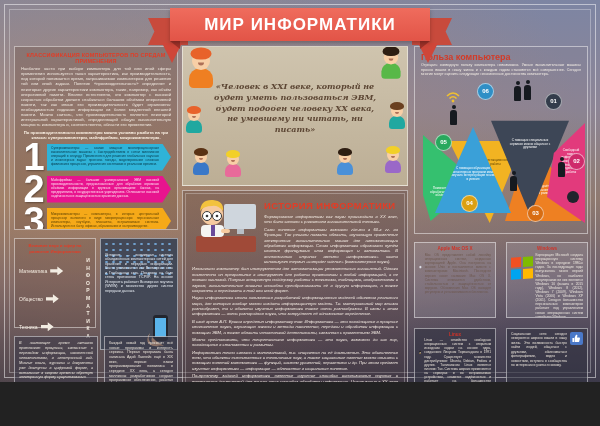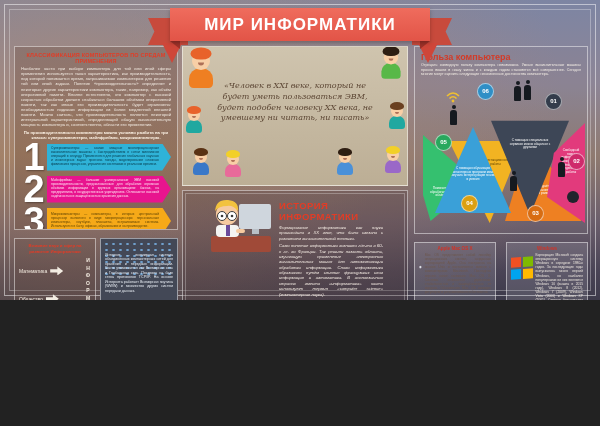--- a/index.html
+++ b/index.html
@@ -1,17 +1,17 @@
 <!DOCTYPE html>
 <html><head>
 <meta charset="utf-8">
 <style>
   html,body{margin:0;padding:0;background:#222;}
   .poster{
-    position:relative;width:600px;height:300px;overflow:hidden;
+    position:relative;width:600px;height:382px;overflow:hidden;
     font-family:"Liberation Sans",sans-serif;
     background:
       radial-gradient(circle at 12% 45%, rgba(196,142,92,.50), transparent 55%),
       radial-gradient(circle at 55% 38%, rgba(178,136,112,.38), transparent 62%),
       linear-gradient(180deg,#7d85a3 0%,#8d8596 28%,#8f7a70 52%,#6b5e6c 74%,#4a4456 90%,#3d3a4a 100%);
   }
   .frame{position:absolute;pointer-events:none;}
   .frame.outer{inset:4px;border:1px solid rgba(255,255,255,.50);}
   .frame.inner{inset:9px;border:1px solid rgba(255,255,255,.30);}
 
@@ -73,30 +73,30 @@
   #box-digit p{margin:0;font-size:3.8px;line-height:1.3;text-align:justify;color:#efe8de;font-style:italic;}
   #box-digit svg{display:block;margin:2px auto 0;}
 
   #box-programs{left:104px;top:336px;width:74px;height:84px;background:rgba(58,56,72,.55);padding:4px;overflow:hidden;}
   #box-programs p{margin:0;font-size:3.6px;line-height:1.3;text-align:justify;color:#e9e2d8;}
   #box-programs svg{display:block;margin:3px 0 0 auto;}
 
   
   #box-quote{left:182px;top:46px;width:226px;height:140px;background:linear-gradient(180deg,#cfc4ae,#bcae95);overflow:hidden;}
   #box-quote .qt{position:relative;z-index:1;margin:34px 30px 0;font-family:"DejaVu Serif",serif;
-    font-style:italic;font-weight:normal;font-size:8px;line-height:1.35;color:#5c4634;text-align:center;}
+    font-style:italic;font-weight:bold;font-size:8px;line-height:1.35;color:#5c4634;text-align:center;}
   #box-quote .au{position:relative;z-index:1;margin-top:9px;font-family:"DejaVu Serif",serif;font-style:italic;
     font-size:7.5px;color:#5c4634;text-align:center;}
   .kid{position:absolute;width:20px;}
   .kid .hd{width:12px;height:12px;border-radius:50%;background:#f8cfa6;margin:0 auto;position:relative;}
   .kid .hd::before{content:"";position:absolute;left:-1px;right:-1px;top:-3px;height:8px;border-radius:50% 50% 45% 45%;background:var(--hair);}
   .kid .hd::after{content:"";position:absolute;left:4px;top:7px;width:4px;height:2px;border-radius:0 0 4px 4px;background:rgba(150,80,60,.75);}
   .kid .bd{width:16px;height:13px;margin:-1px auto 0;border-radius:7px 7px 3px 3px;background:var(--shirt);}
 
-  #box-history{left:182px;top:190px;width:226px;height:230px;background:rgba(76,56,60,.30);padding:7px 24px;overflow:hidden;}
+  #box-history{left:182px;top:190px;width:226px;height:230px;background:rgba(76,56,60,.30);padding:7px 9px;overflow:hidden;}
   #box-history .top{display:flex;gap:6px;}
   #box-history .top .txt{flex:1;}
   #box-history .hd{font-size:9.5px;letter-spacing:.4px;margin:2px 0 3px;}
   #box-history p{margin:0 0 2px;font-size:4.2px;line-height:1.28;text-align:justify;color:#f5ece4;font-style:italic;}
 
   
   #box-benefits{left:414px;top:46px;width:174px;height:188px;background:rgba(130,120,130,.12);padding:5px 6px;overflow:hidden;}
   #box-benefits .hd{font-size:9px;color:#d23b28;font-weight:bold;}
   #box-benefits .intro{margin:1px 0 0;font-size:3.7px;line-height:1.25;text-align:justify;color:#f2ece4;}
   .wheel{position:relative;width:164px;height:144px;margin-top:2px;}

